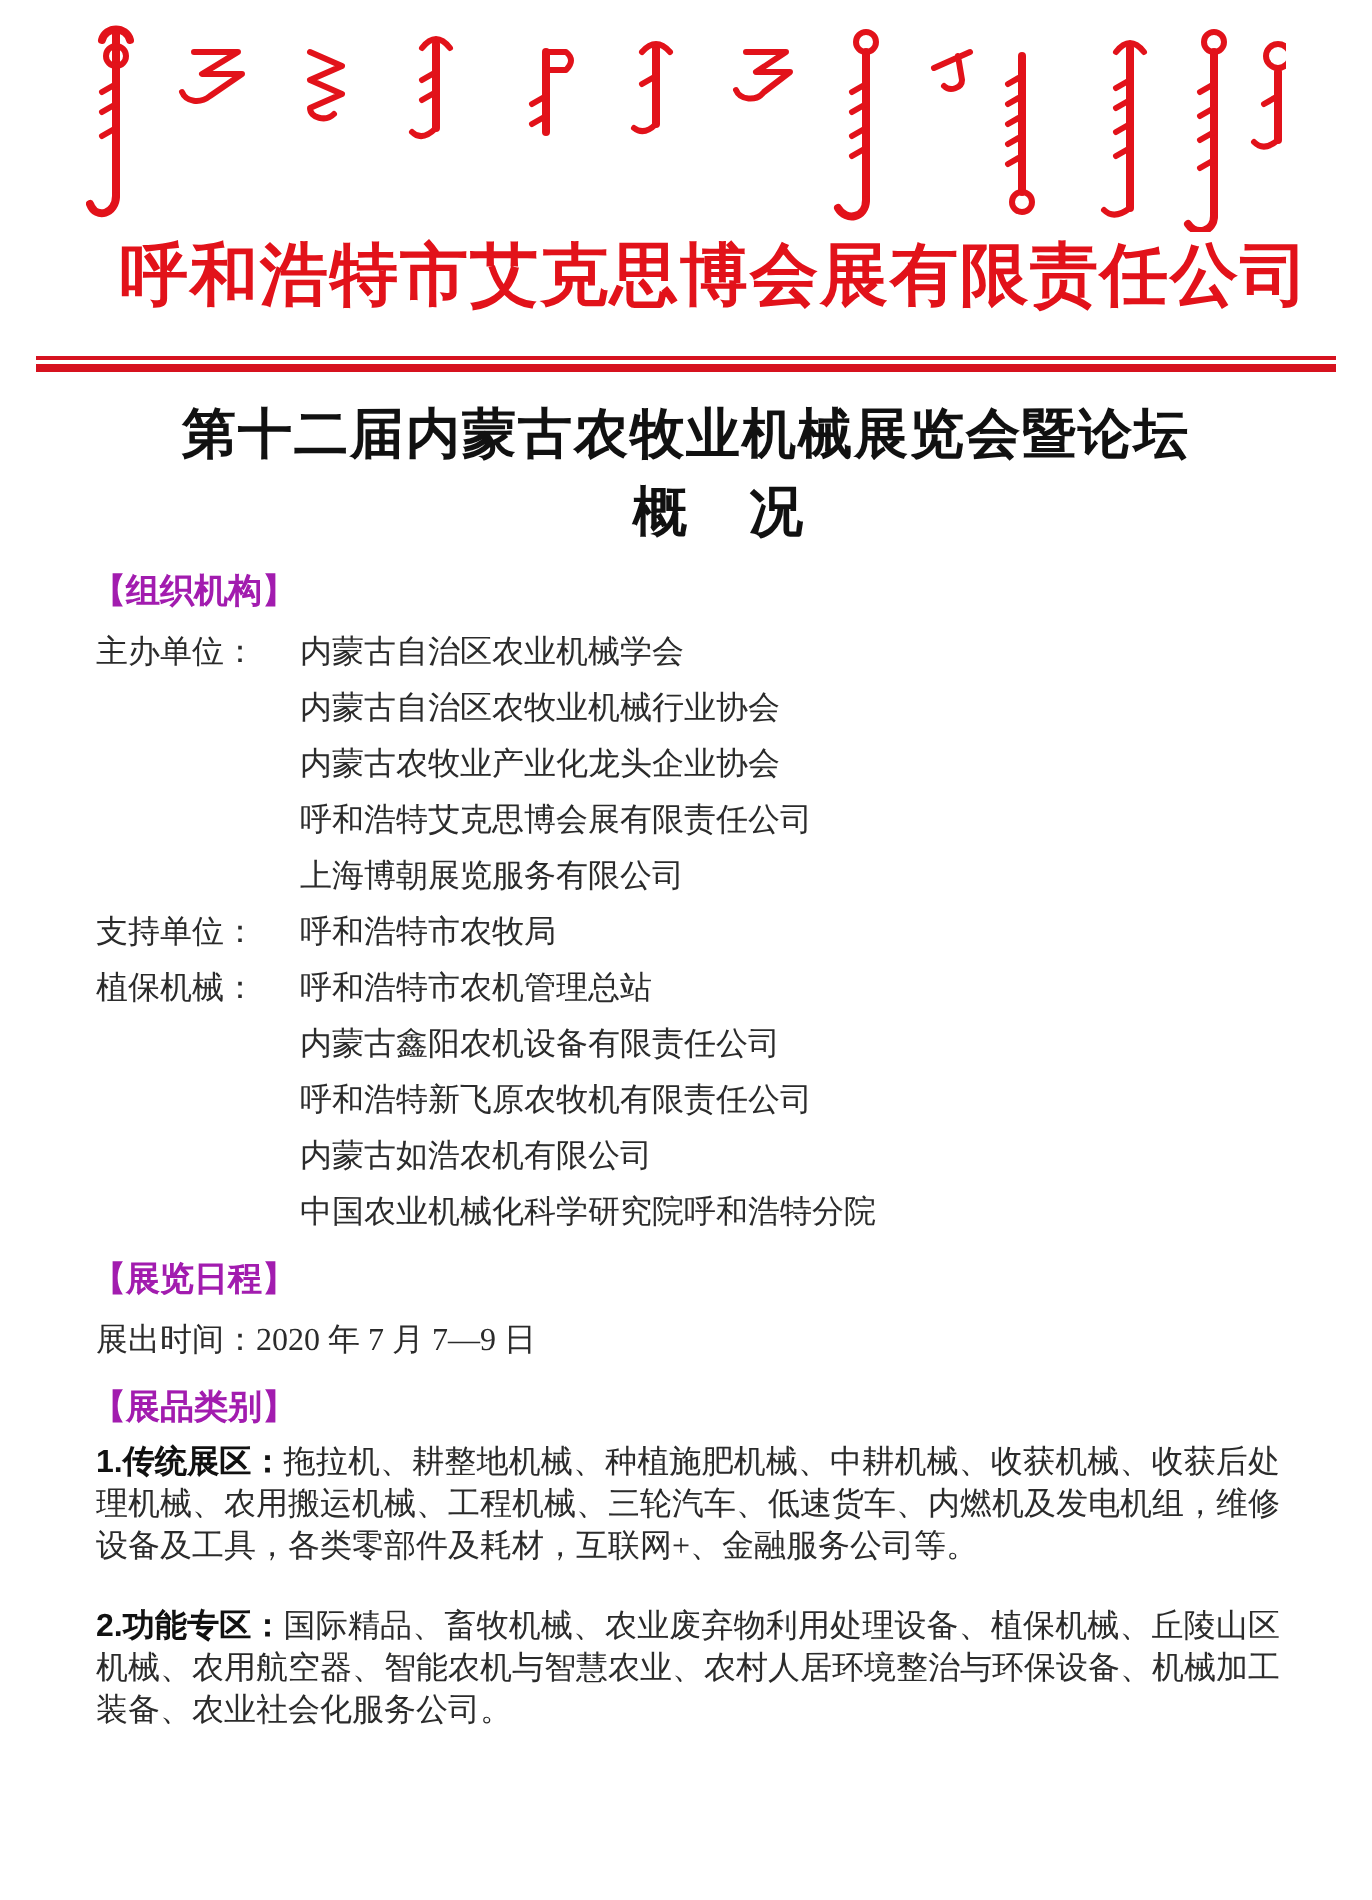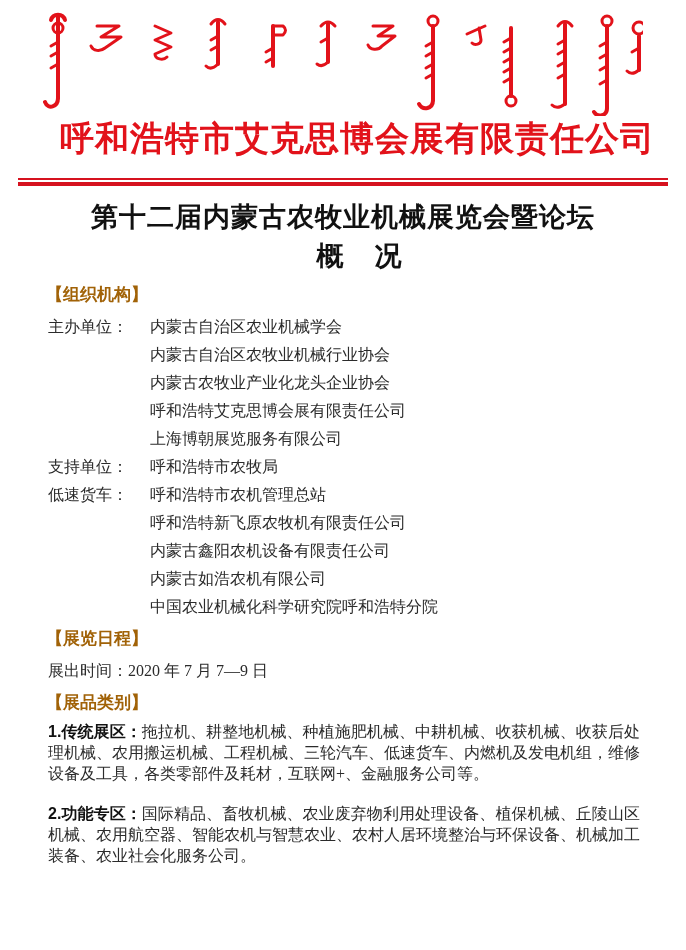--- a/index.html
+++ b/index.html
@@ -57,23 +57,23 @@
     line-height:34px;
     letter-spacing:2px;
     padding-left:34px;
   }
   
   .content{
     margin:12px 46px 0 48px;
     font-size:16px;
   }
   .sec-heading{
-    font-family:Liberation Mono, monospace;
-    font-weight:bold;
-    color:#a16207;
+    font-family:Liberation Sans, sans-serif;
+    font-weight:bold;
+    color:#a21caf;
     font-size:17px;
     line-height:22px;
     margin:8px 0 6px -2px;
   }
   .org-row{display:flex;align-items:flex-start;}
   .org-label{
     flex:none;
     width:84px;
     line-height:28px;
     color:#2b2b2b;
@@ -168,25 +168,25 @@
     </div>
 
     <div class="org-row">
       <div class="org-label">支持单位：</div>
       <div class="org-items">
         <div class="org-item">呼和浩特市农牧局</div>
       </div>
     </div>
 
     <div class="org-row">
-      <div class="org-label">低速货车：</div>
+      <div class="org-label">植保机械：</div>
       <div class="org-items">
         <div class="org-item">呼和浩特市农机管理总站</div>
+        <div class="org-item">内蒙古鑫阳农机设备有限责任公司</div>
         <div class="org-item">呼和浩特新飞原农牧机有限责任公司</div>
-        <div class="org-item">内蒙古鑫阳农机设备有限责任公司</div>
         <div class="org-item">内蒙古如浩农机有限公司</div>
         <div class="org-item">中国农业机械化科学研究院呼和浩特分院</div>
       </div>
     </div>
 
     <div class="sec-heading">【展览日程】</div>
 
     <div class="sched-row"><span class="lbl">展出时间：</span><span>2020 年 7 月 7—9 日</span></div>
 
     <div class="sec-heading">【展品类别】</div>

